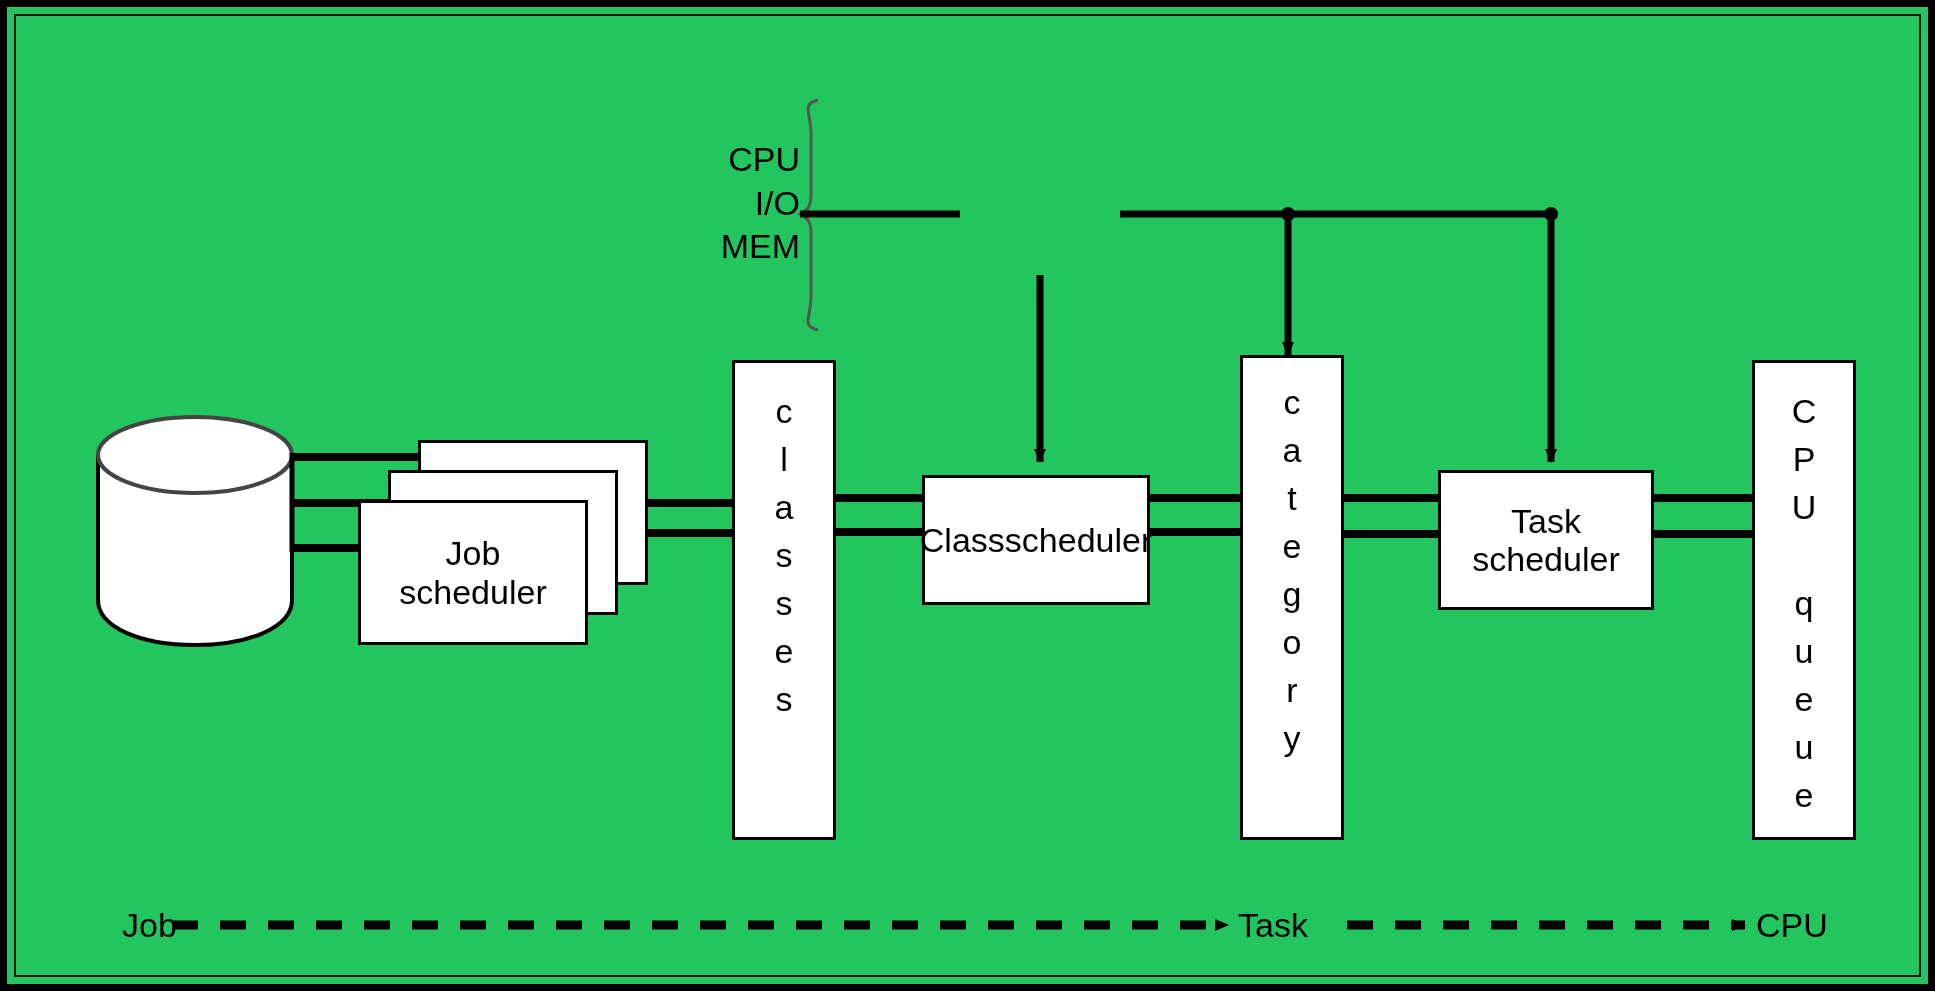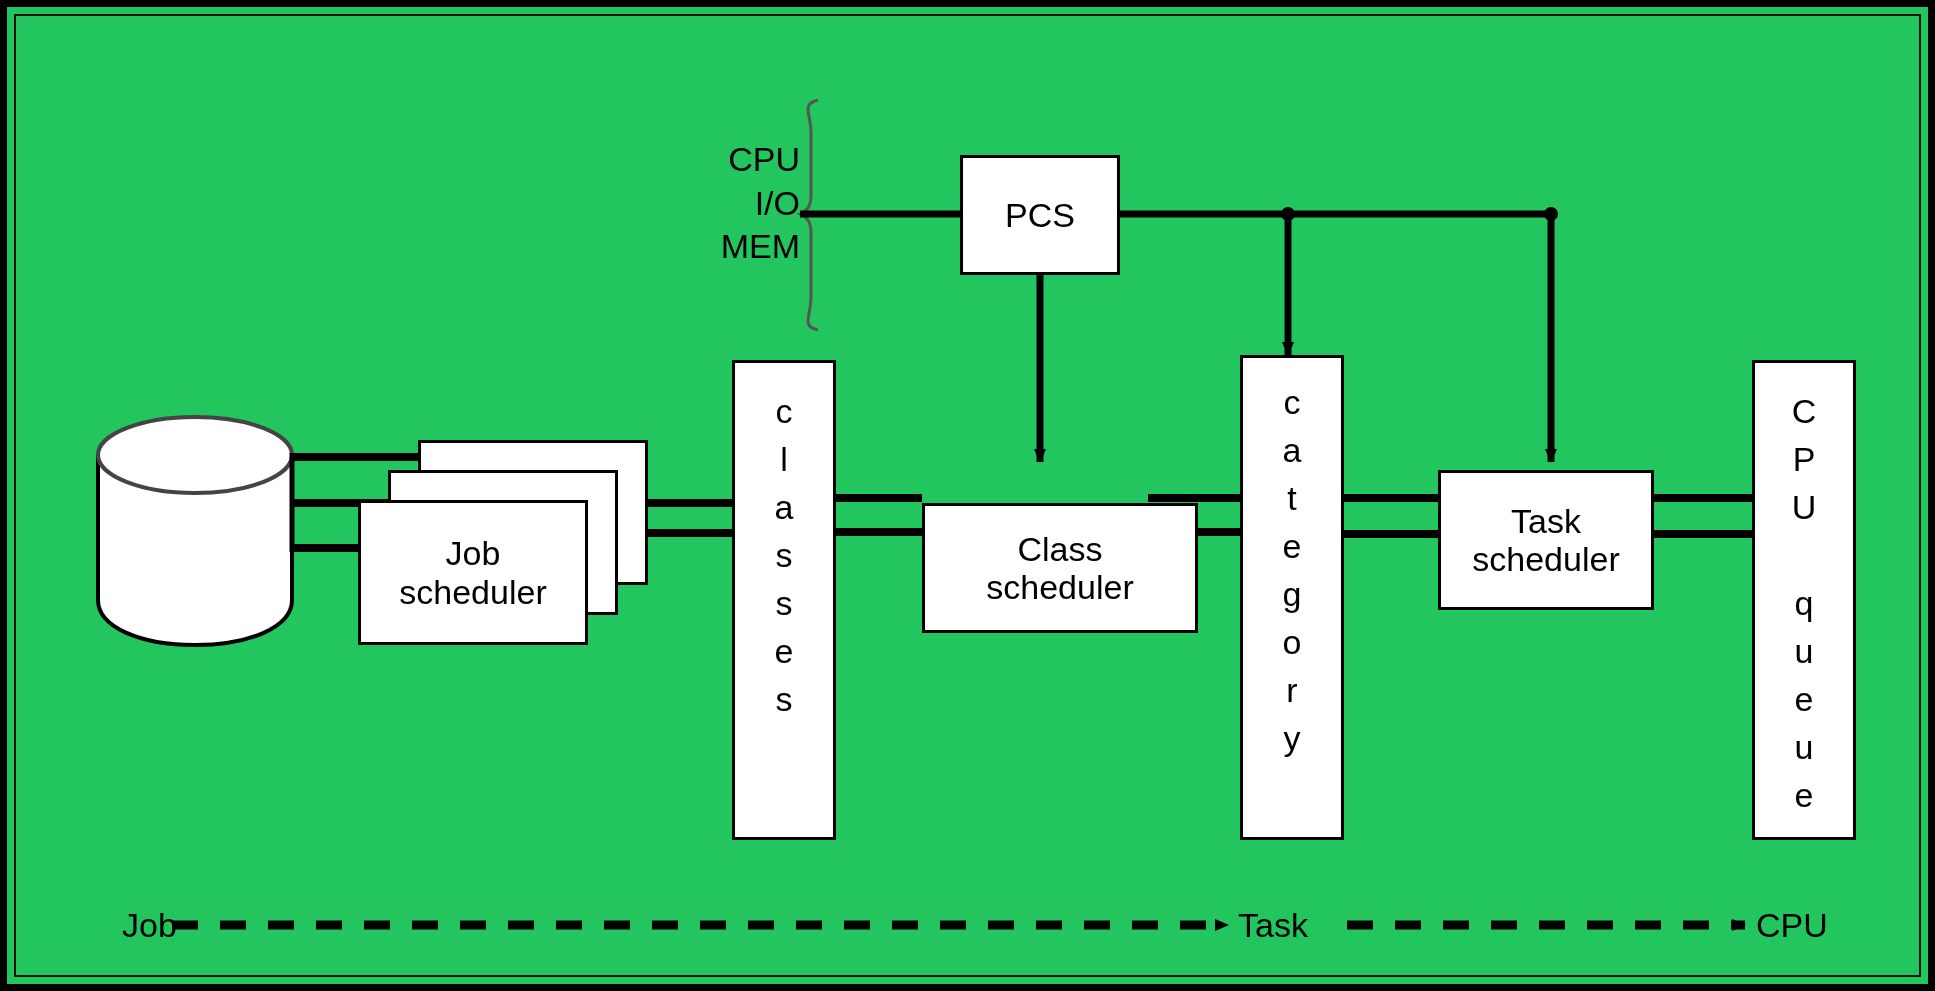--- a/index.html
+++ b/index.html
@@ -105,44 +105,41 @@
       <line x1="1347" y1="925" x2="1745" y2="925" stroke-width="9" stroke-dasharray="26 22" marker-end="url(#arrowEndBig)"></line>
     </g>
   </svg>
 
   <div class="brace-text" style="left:640px;top:138px;width:160px;">
     <div>CPU</div>
     <div>I/O</div>
     <div>MEM</div>
   </div>
 
-  <div class="node boxed" style="left:960px;top:155px;width:160px;height:120px;">
-    <span class="node-label">PCS</span>
-  </div>
 
   <div class="stackbox" style="left:418px;top:440px;width:230px;height:145px;"></div>
   <div class="stackbox" style="left:388px;top:470px;width:230px;height:145px;"></div>
   <div class="node boxed" style="left:358px;top:500px;width:230px;height:145px;flex-direction:column;">
     <span class="node-label">Job</span>
     <span class="node-label">scheduler</span>
   </div>
 
   <div class="vcol" style="left:732px;top:360px;width:104px;height:480px;padding-top:24px;">
     <div class="vletters">
       <span>c</span>
       <span>l</span>
       <span>a</span>
       <span>s</span>
       <span>s</span>
       <span>e</span>
       <span>s</span>
     </div>
   </div>
 
-  <div class="node boxed" style="left:922px;top:475px;width:276px;height:130px;flex-direction:column;margin-top:28px;">
+  <div class="node boxed" style="left:922px;top:475px;width:228px;height:130px;">
     <span class="node-label">Class</span>
     <span class="node-label">scheduler</span>
   </div>
 
   <div class="vcol" style="left:1240px;top:355px;width:104px;height:485px;padding-top:20px;">
     <div class="vletters">
       <span>c</span>
       <span>a</span>
       <span>t</span>
       <span>e</span>

